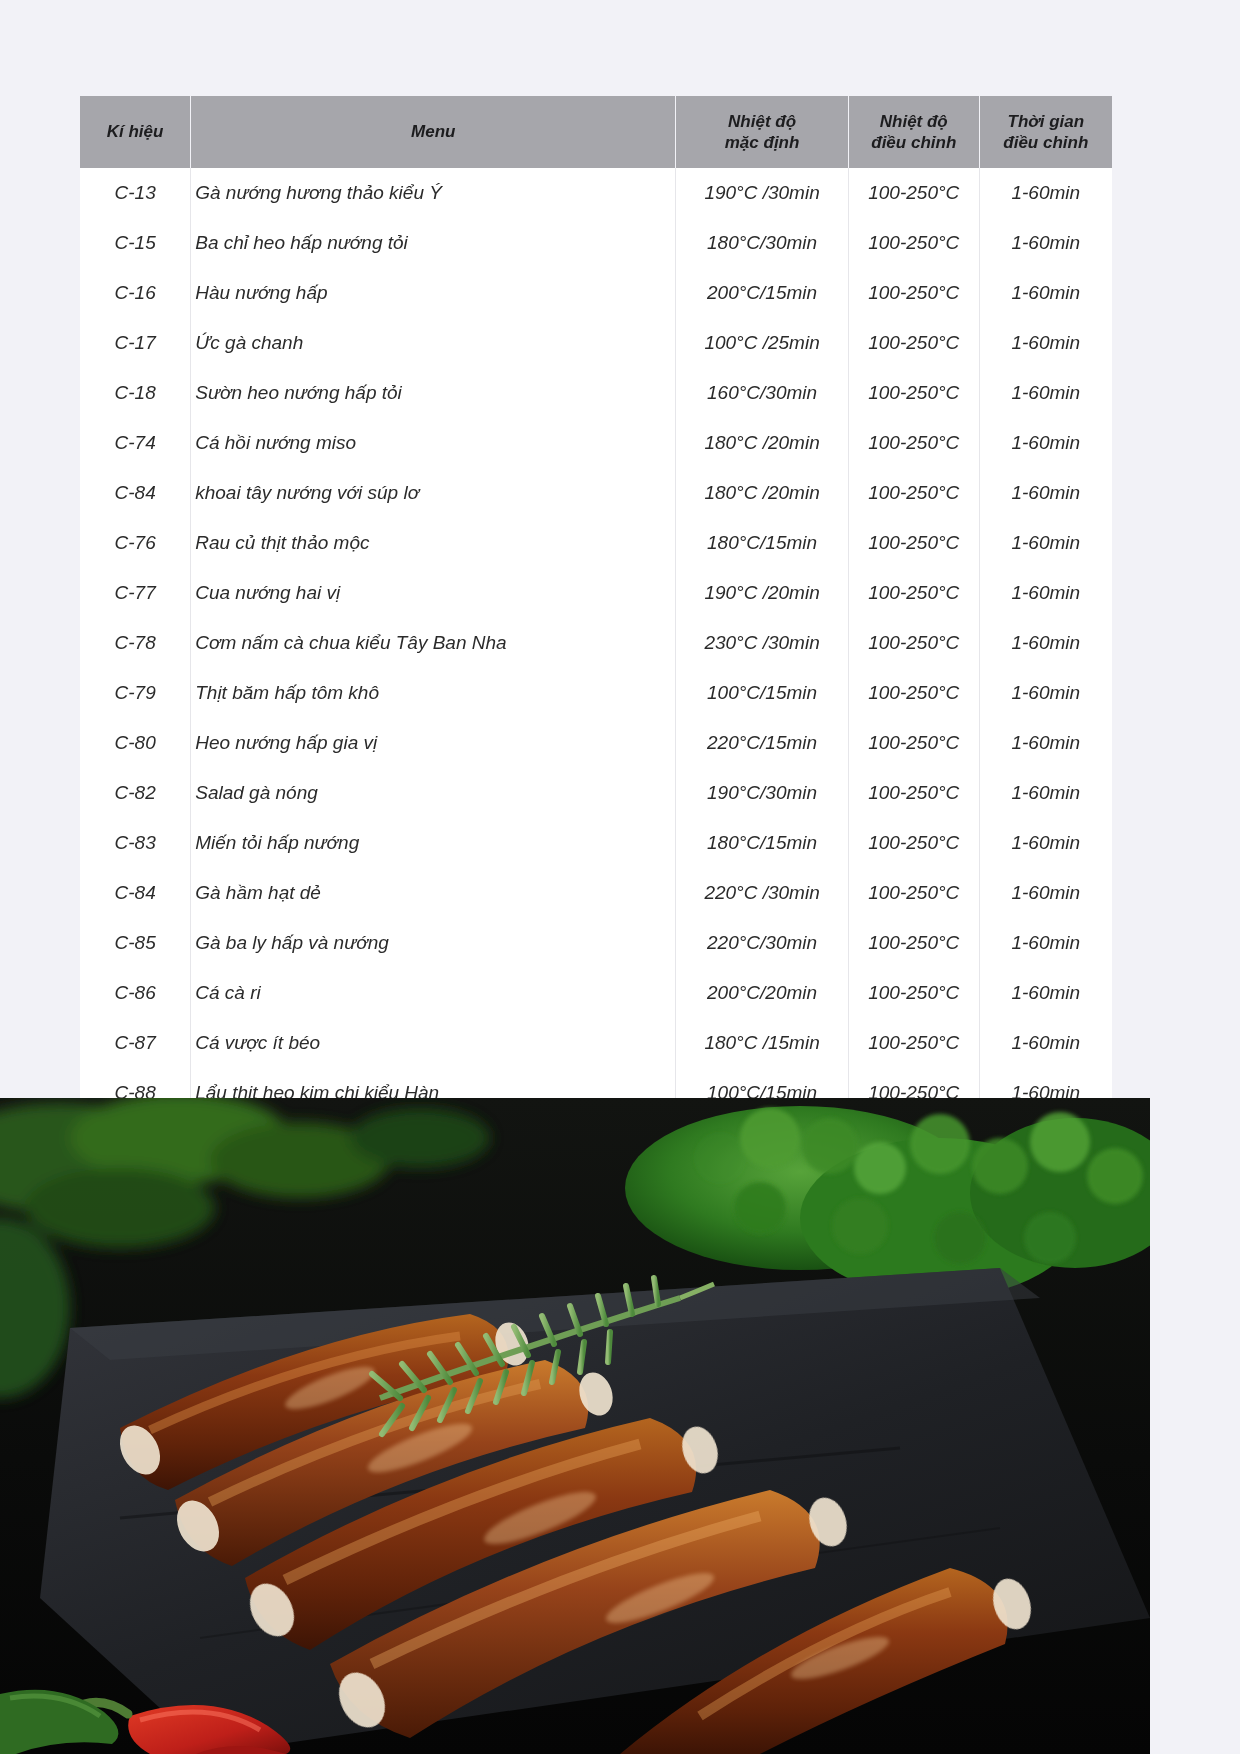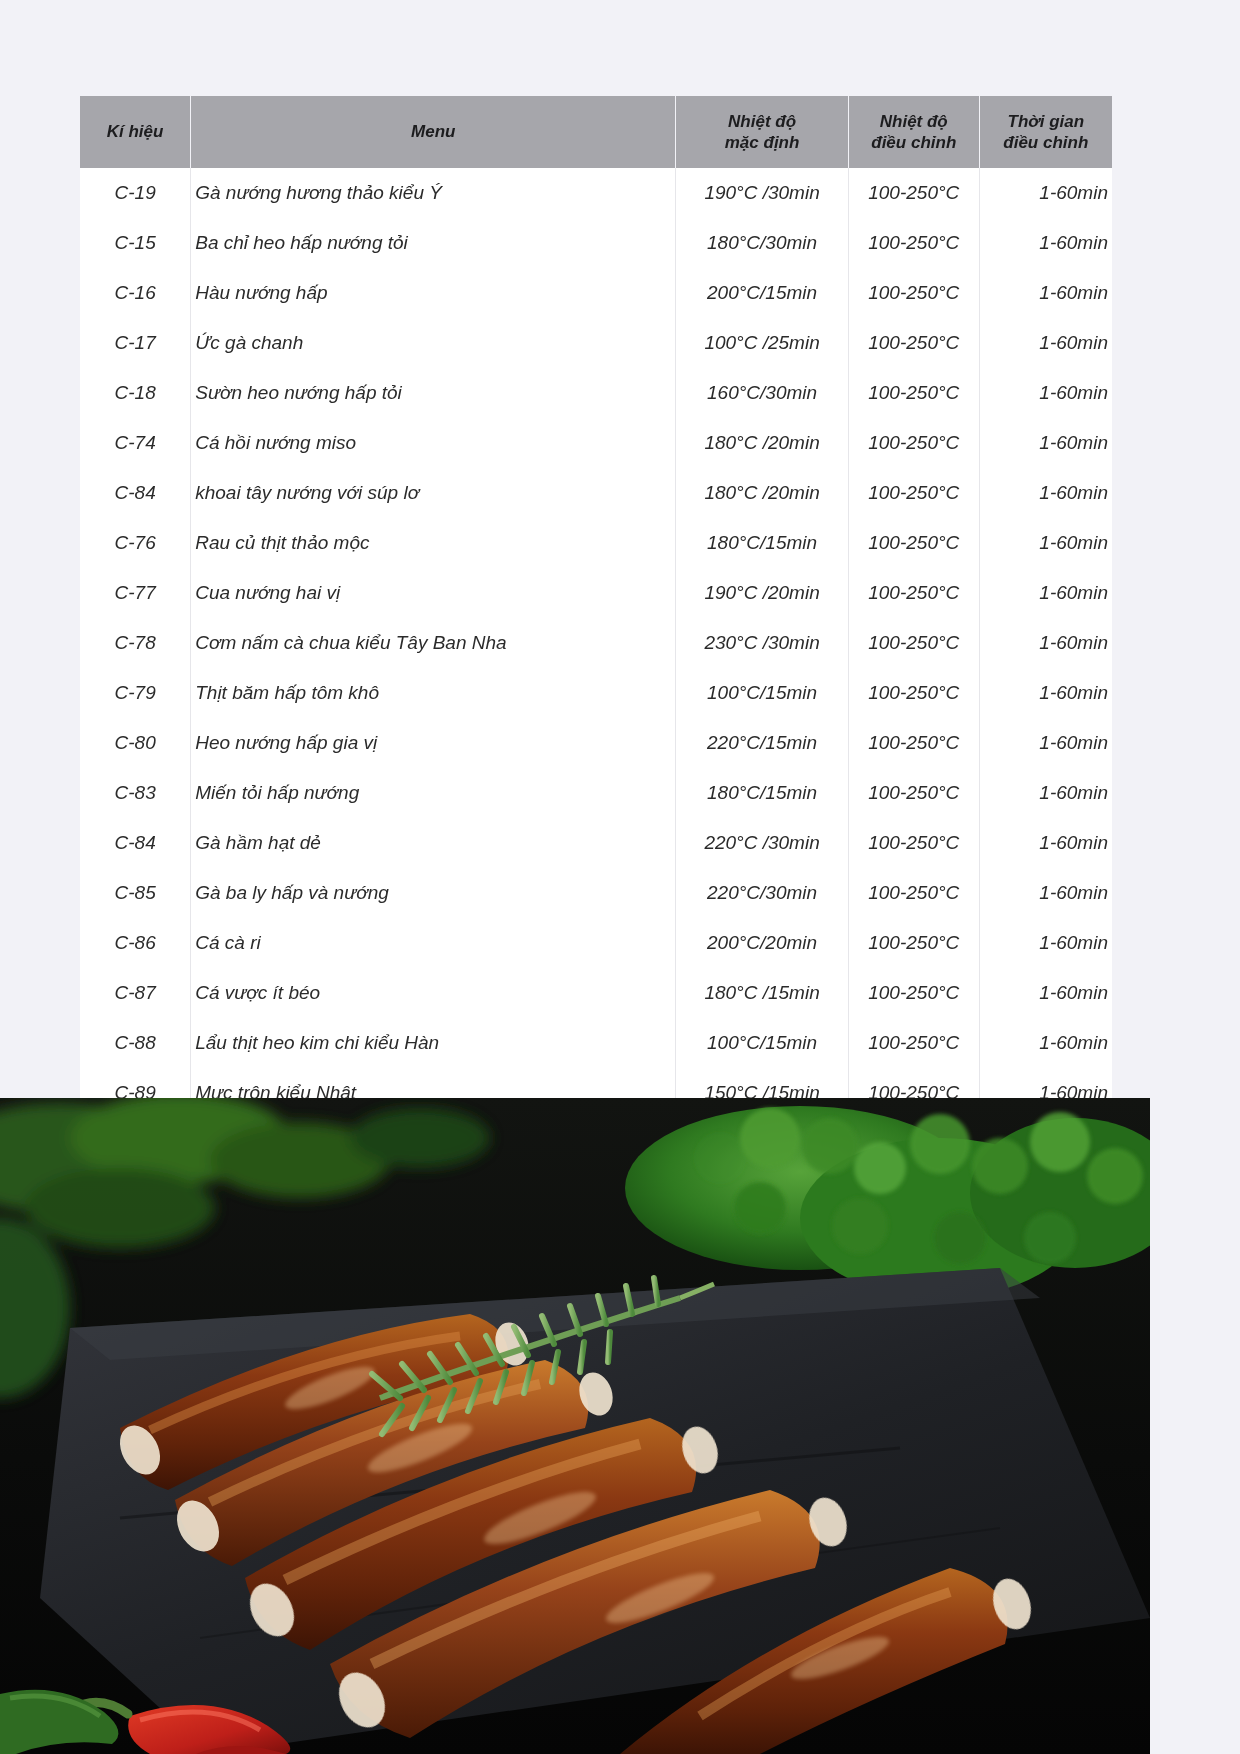--- a/index.html
+++ b/index.html
@@ -61,21 +61,21 @@
     white-space: nowrap;
     overflow: hidden;
   }
   table.recipe-table tbody td:last-child {
     border-right: none;
   }
   td.code  { text-align: center; }
   td.menu  { text-align: left; padding-left: 38px; }
   td.def   { text-align: center; }
   td.adj   { text-align: center; }
-  td.time  { text-align: right; padding-left: 16px; }
+  td.time  { text-align: center; padding-left: 16px; }
 
   tbody tr:last-child td {
     padding-bottom: 10px;
   }
   .table-bottom-pad {
     height: 32px;
     background: #ffffff;
     border-right: none;
   }
 
@@ -120,21 +120,21 @@
           <span>điều chỉnh</span>
         </th>
         <th>
           <span>Thời gian</span><br>
           <span>điều chỉnh</span>
         </th>
       </tr>
     </thead>
     <tbody id="table-body">
         <tr>
-          <td class="code">C-19</td>
+          <td class="code">C-13</td>
           <td class="menu">Gà nướng hương thảo kiểu Ý</td>
           <td class="def">190°C /30min</td>
           <td class="adj">100-250°C</td>
           <td class="time">1-60min</td>
         </tr>
         <tr>
           <td class="code">C-15</td>
           <td class="menu">Ba chỉ heo hấp nướng tỏi</td>
           <td class="def">180°C/30min</td>
           <td class="adj">100-250°C</td>
@@ -200,20 +200,27 @@
           <td class="code">C-79</td>
           <td class="menu">Thịt băm hấp tôm khô</td>
           <td class="def">100°C/15min</td>
           <td class="adj">100-250°C</td>
           <td class="time">1-60min</td>
         </tr>
         <tr>
           <td class="code">C-80</td>
           <td class="menu">Heo nướng hấp gia vị</td>
           <td class="def">220°C/15min</td>
+          <td class="adj">100-250°C</td>
+          <td class="time">1-60min</td>
+        </tr>
+        <tr>
+          <td class="code">C-82</td>
+          <td class="menu">Salad gà nóng</td>
+          <td class="def">190°C/30min</td>
           <td class="adj">100-250°C</td>
           <td class="time">1-60min</td>
         </tr>
         <tr>
           <td class="code">C-83</td>
           <td class="menu">Miến tỏi hấp nướng</td>
           <td class="def">180°C/15min</td>
           <td class="adj">100-250°C</td>
           <td class="time">1-60min</td>
         </tr>

